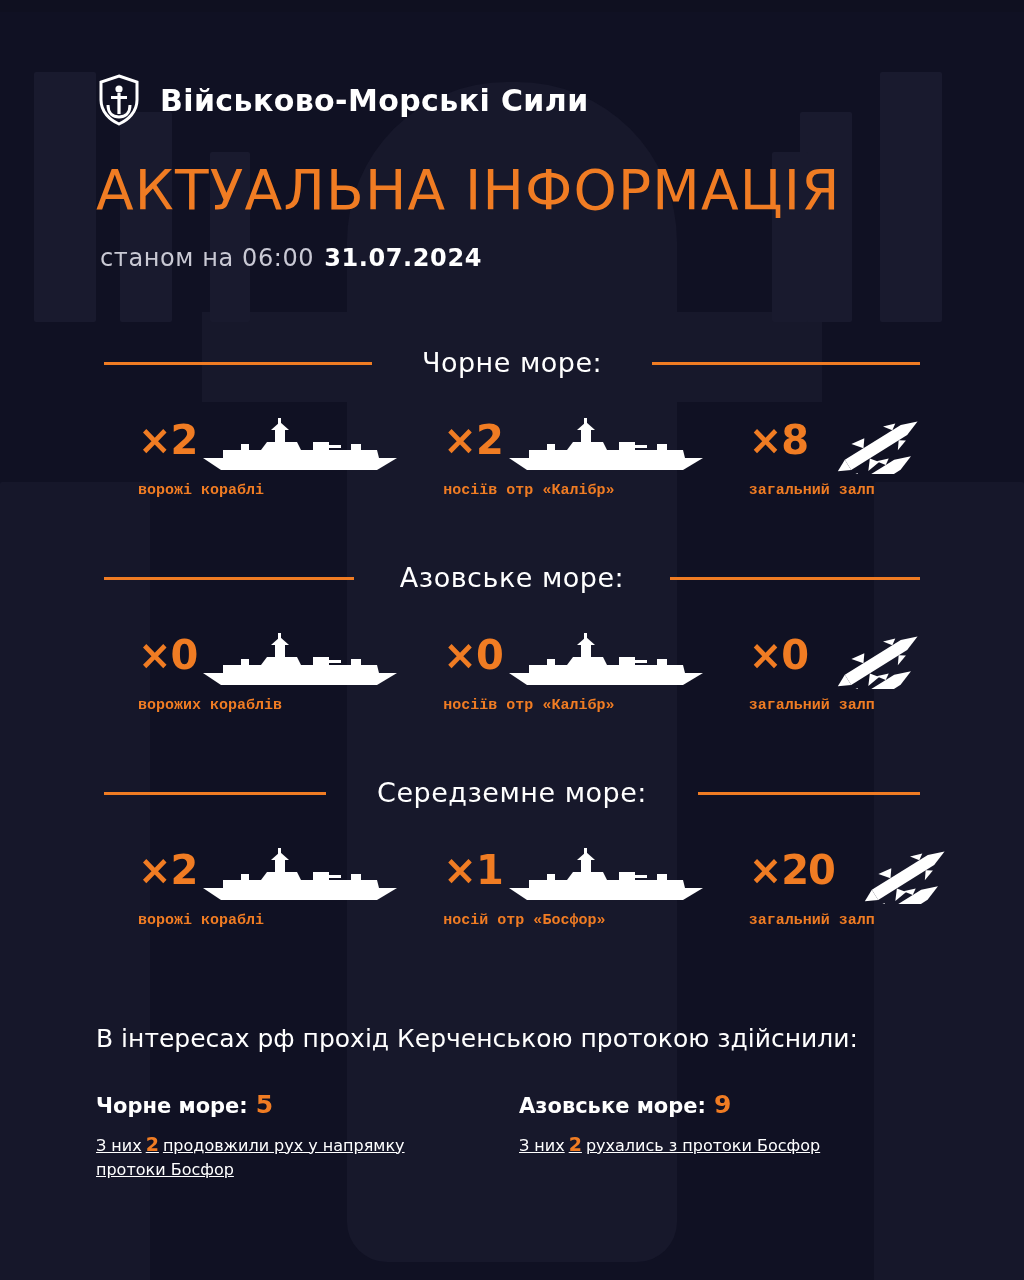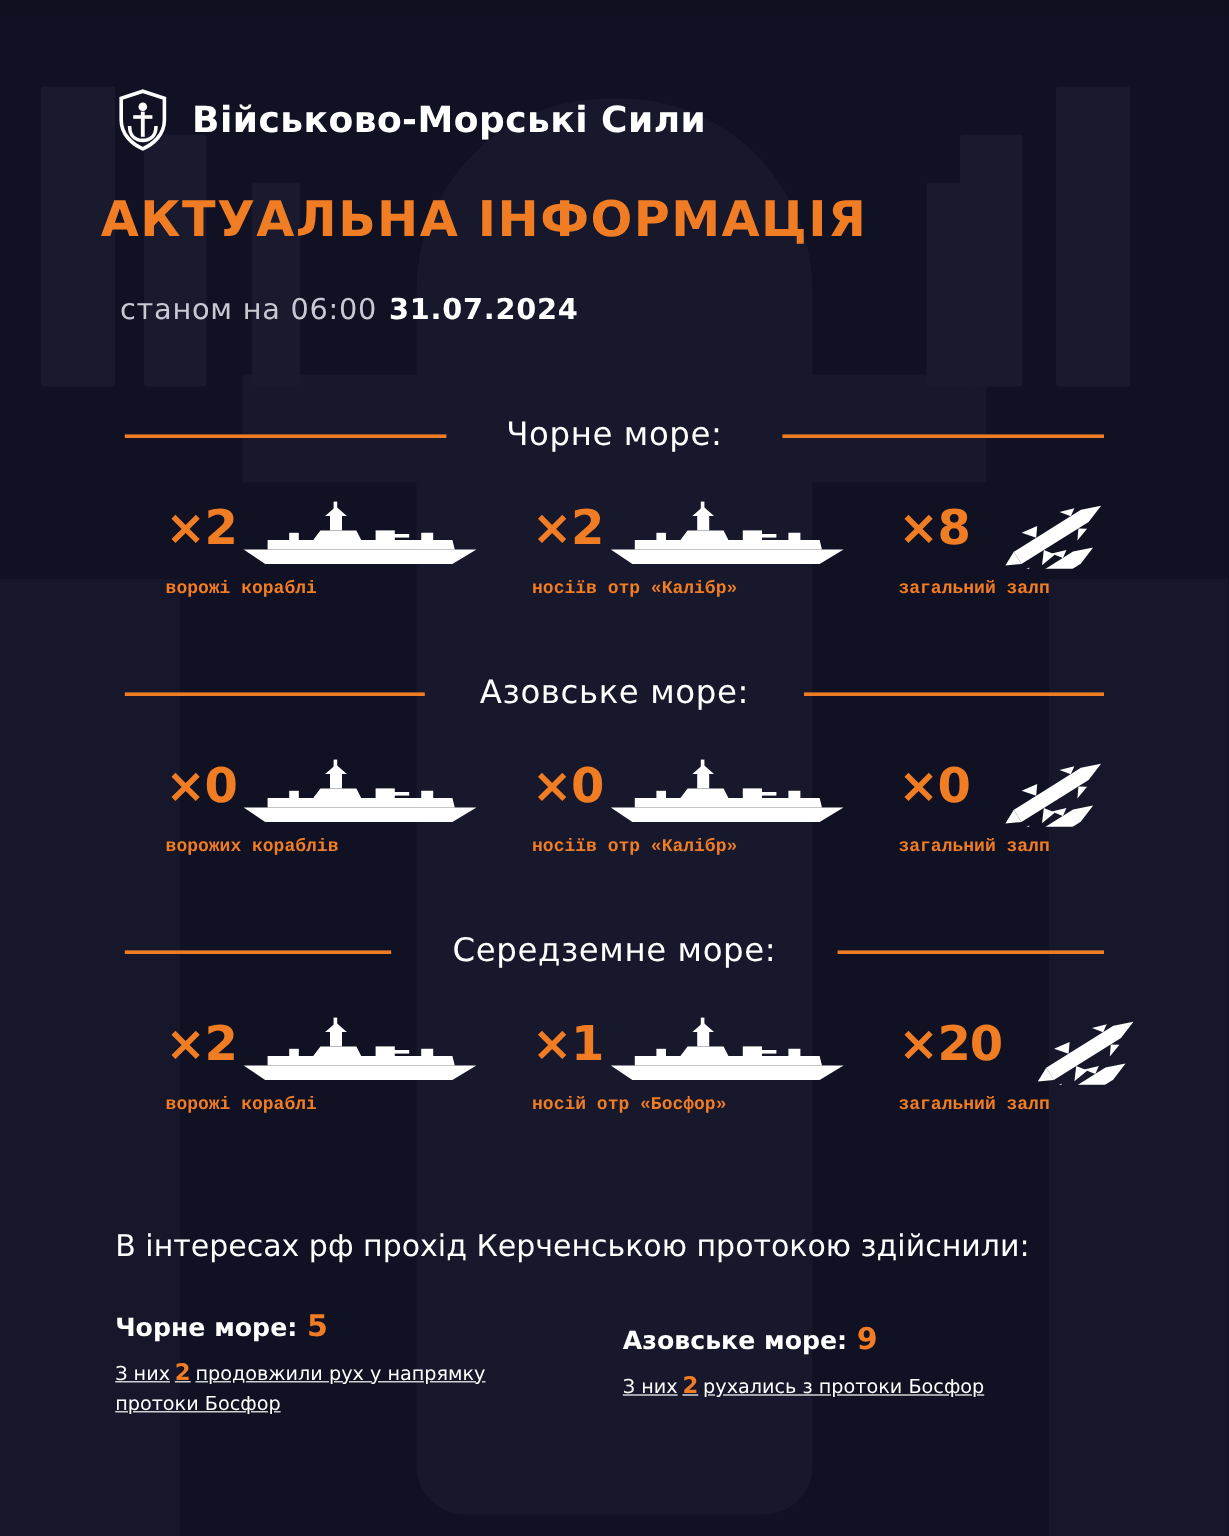--- a/index.html
+++ b/index.html
@@ -73,25 +73,25 @@
   .brand-title {
     color: #ffffff;
     font-size: 30px;
     font-weight: 700;
     letter-spacing: 0.4px;
     white-space: nowrap;
   }
 
   .main-title {
     position: absolute;
-    left: 84px;
+    left: 96px;
     top: 150px;
     color: #f07c23;
-    font-size: 41px;
-    font-weight: 700;
+    font-size: 55px;
+    font-weight: 400;
     letter-spacing: 1.2px;
     line-height: 1.05;
   }
   .subtitle {
     position: absolute;
     left: 100px;
     top: 232px;
     font-size: 24px;
     color: #c9c9d4;
     letter-spacing: 0.6px;
@@ -183,21 +183,20 @@
   }
   .bottom-lead {
     color: #ffffff;
     font-size: 25px;
     line-height: 1.35;
     font-weight: 400;
   }
   .bottom-cols {
     display: flex;
     margin-top: 34px;
-    align-items: center;
   }
   .bcol { width: 330px; }
   .bcol.second { margin-left: 93px; }
   .bcol-title {
     color: #ffffff;
     font-size: 21px;
     font-weight: 700;
     white-space: nowrap;
   }
   .bcol-title .num {

